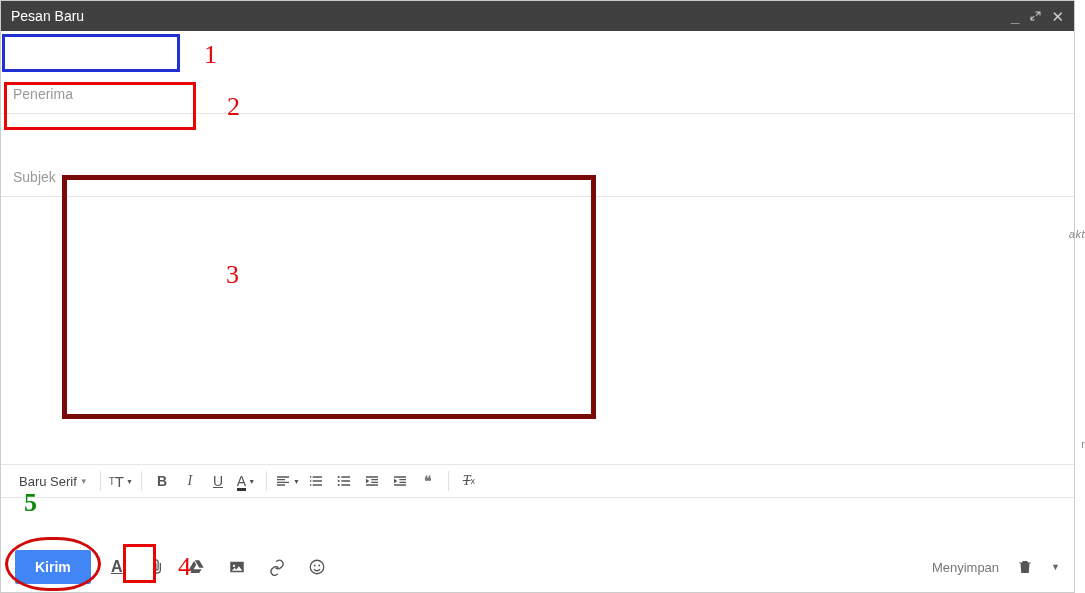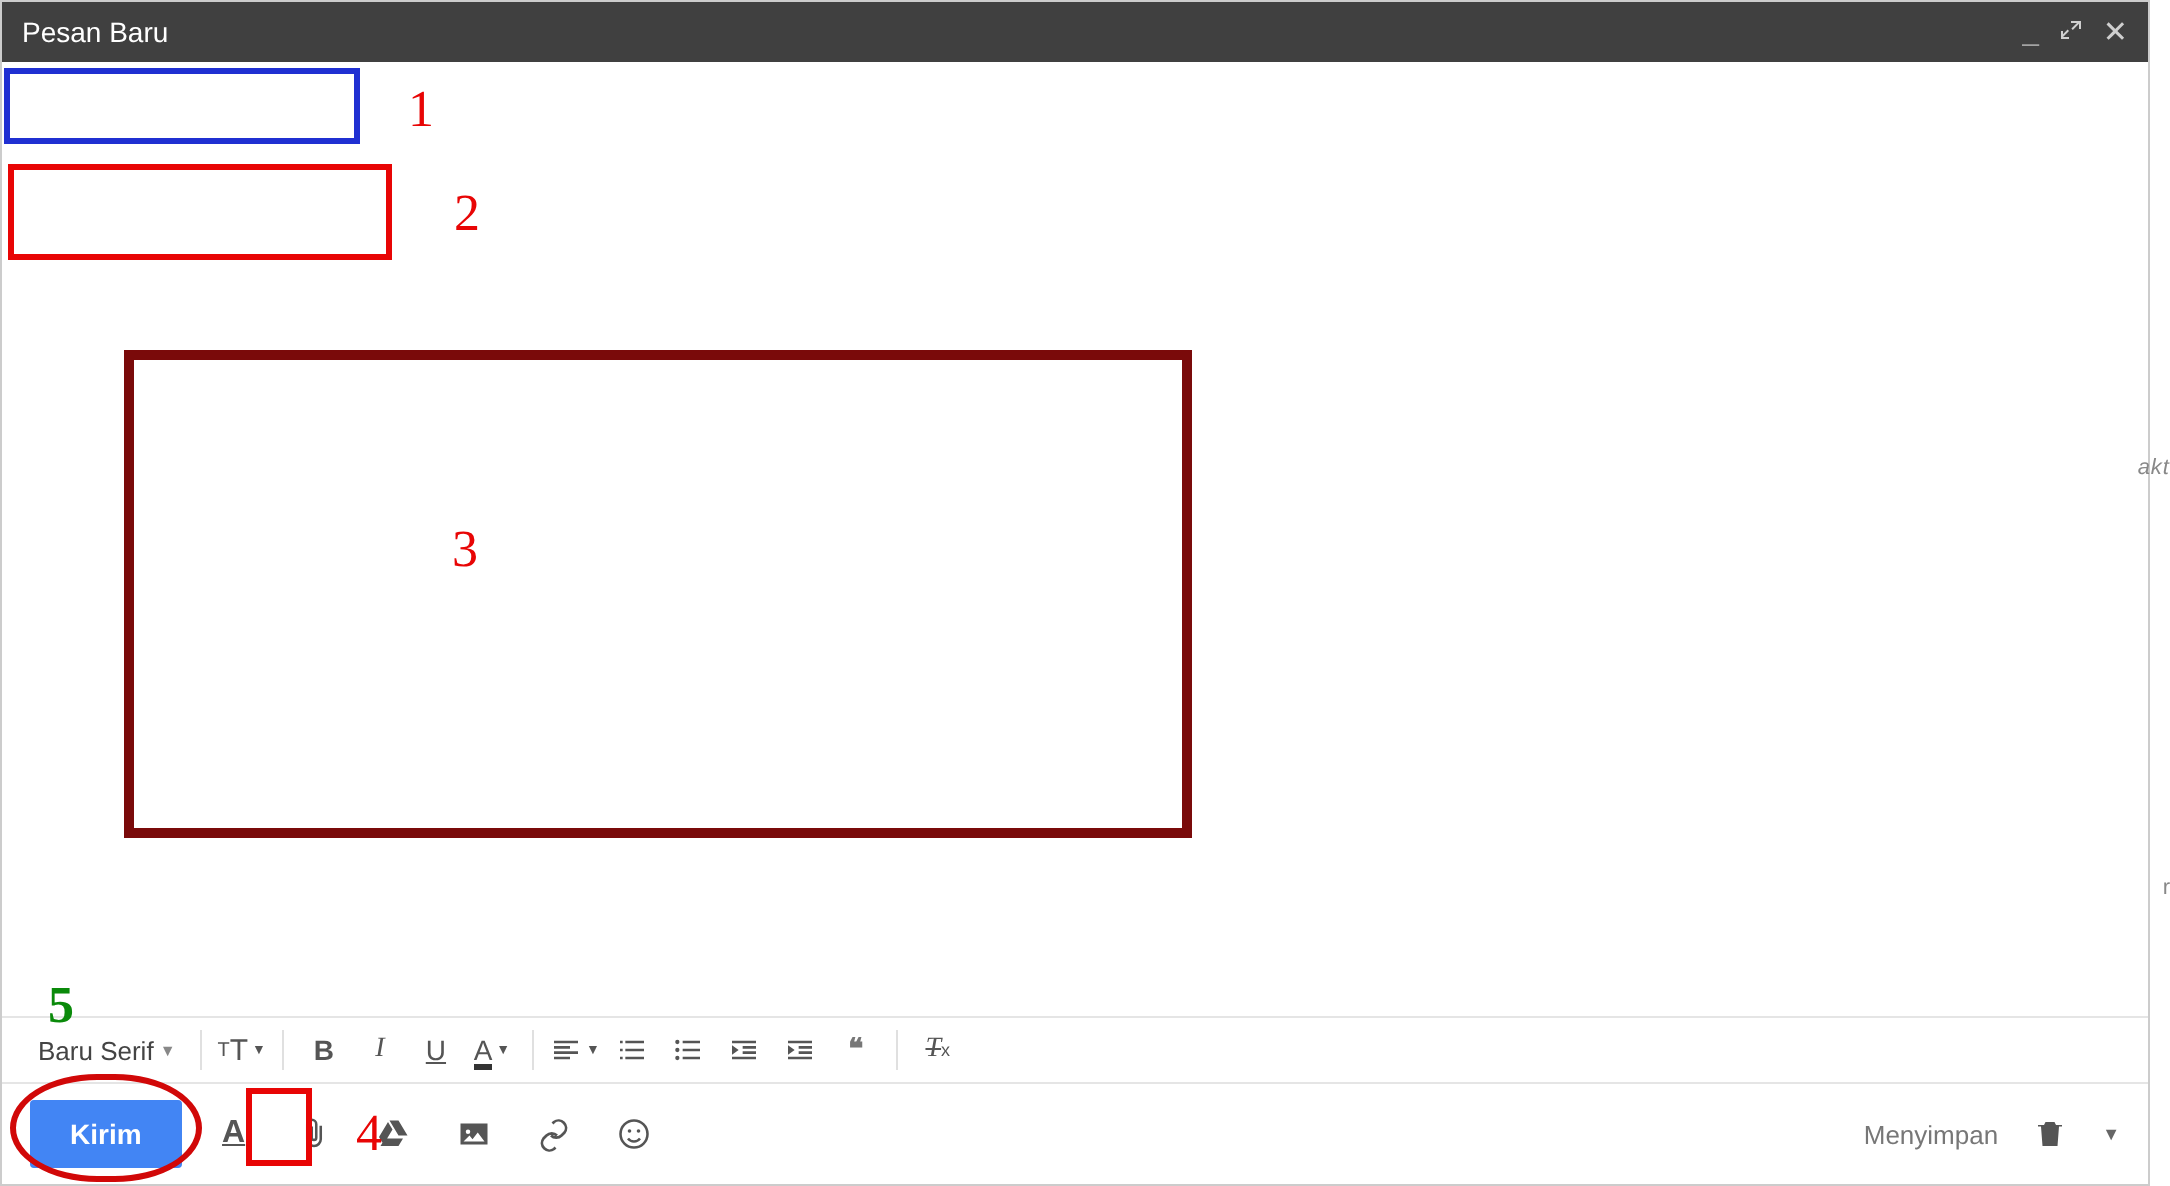--- a/index.html
+++ b/index.html
@@ -12,20 +12,21 @@
       overflow: hidden;
     }
     .compose-window {
       display: flex;
       flex-direction: column;
       width: 1075px;
       height: 593px;
       border: 1px solid #ccc;
       background: #fff;
       position: relative;
+      gap: 44px;
     }
     .titlebar {
       background: #404040;
       color: #fff;
       display: flex;
       align-items: center;
       justify-content: space-between;
       height: 30px;
       padding: 0 10px;
       font-size: 14px;
@@ -118,20 +119,26 @@
       <span style="font-weight:bold;">_</span>
       <span>
         <svg width="12" height="12" viewBox="0 0 24 24" fill="#cfcfcf">
             <path d="M5 19l6-6-1.4-1.4L5 16.2V13H3v8h8v-2H5zM21 3h-8v2h6l-5.6 5.6L14.8 12 21 5.8V11h2V3z"></path>
           </svg>
       </span>
       <span>✕</span>
     </div>
   </div>
 
+  <div class="field-row">
+    <input type="text" placeholder="Penerima" style="">
+  </div>
+  <div class="field-row">
+    <input type="text" placeholder="Subjek" style="">
+  </div>
 
   <div class="body-area">
     <textarea style=""></textarea>
   </div>
 
   <div class="format-toolbar">
     <div class="font-family">
       <span>Baru Serif</span>
       <span class="fcaret">▼</span>
     </div>

